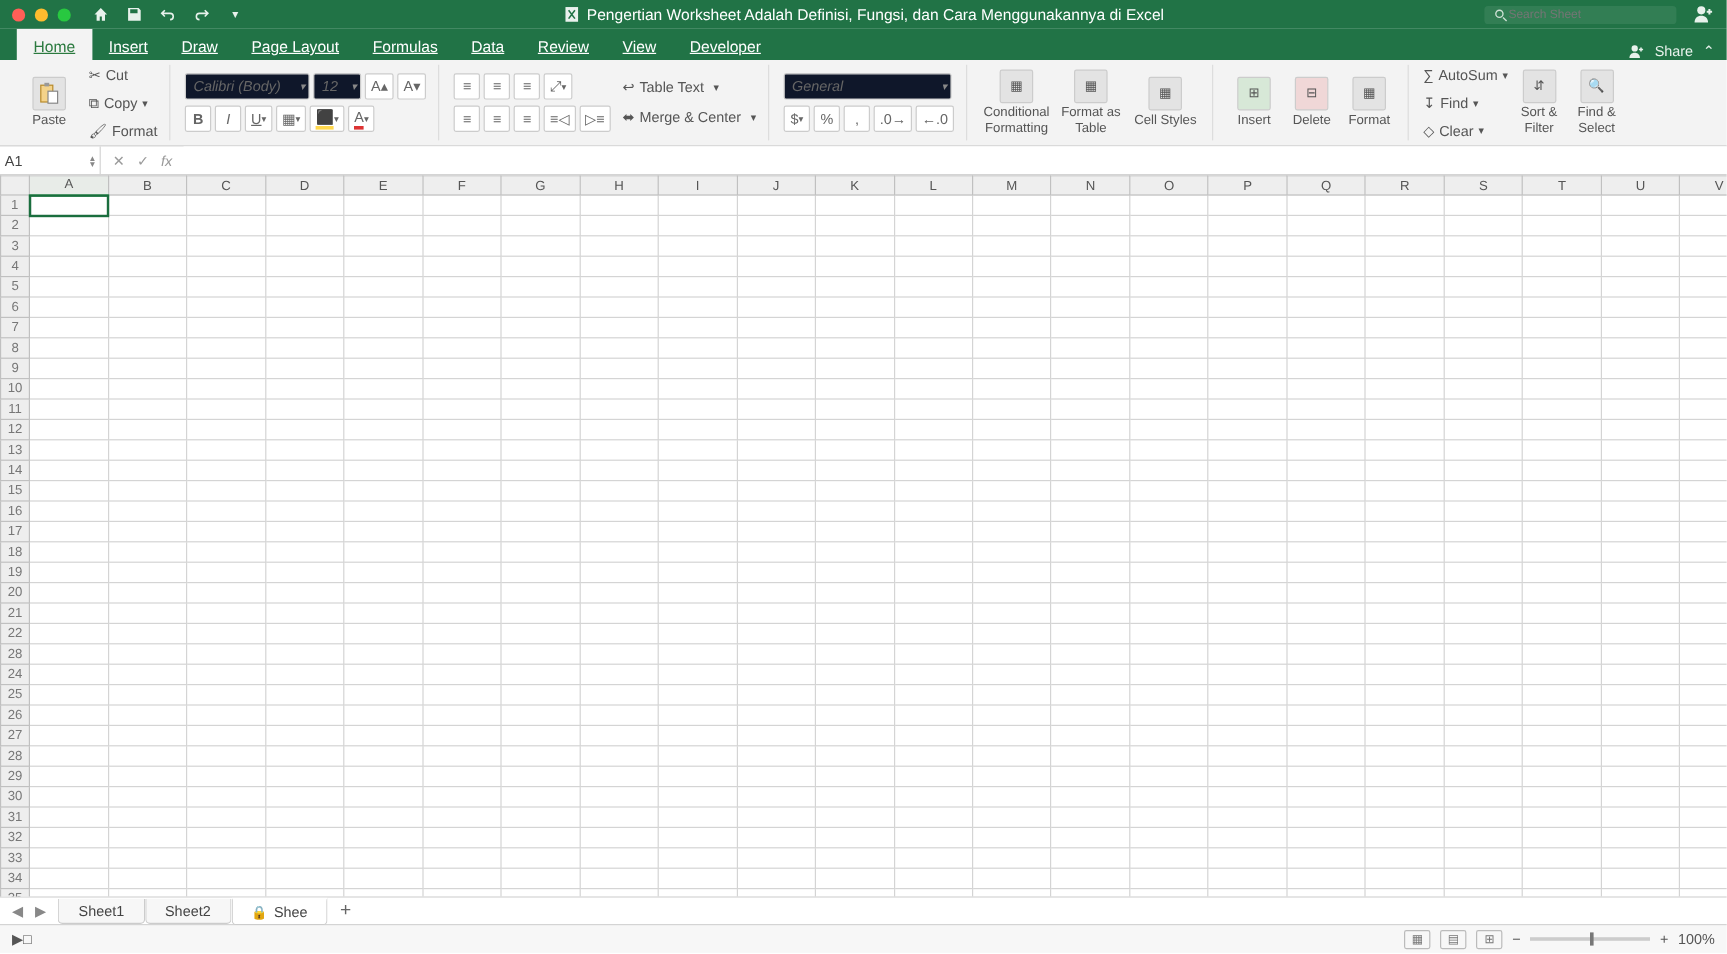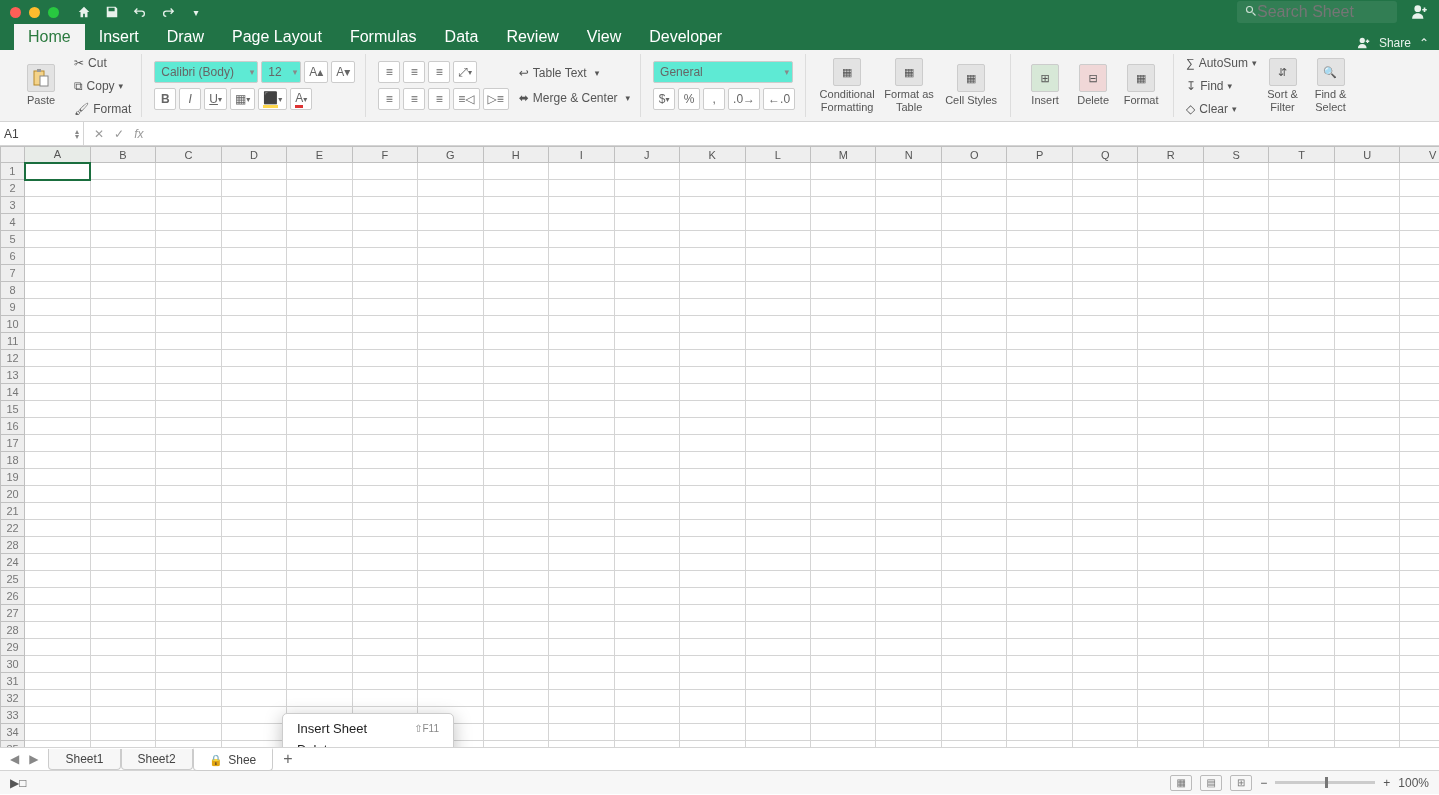--- a/index.html
+++ b/index.html
@@ -20,37 +20,37 @@
   html,body{margin:0;padding:0;height:795px;width:1439px;overflow:hidden;background:#fff;font-size:12px;color:var(--text);}
   
   .titlebar{height:24px;background:var(--green-mid);display:flex;align-items:center;color:#fff;position:relative;}
   .traffic{display:flex;gap:8px;margin-left:10px;}
   .dot{width:11px;height:11px;border-radius:50%;}
   .dot.r{background:#ff5f57;} .dot.y{background:#febc2e;} .dot.g{background:#28c840;}
   .qat{display:flex;gap:14px;margin-left:18px;align-items:center;color:#e8f2ec;}
   .qat .ic{width:14px;height:14px;display:flex;align-items:center;justify-content:center;}
   .title{position:absolute;left:50%;transform:translateX(-50%);font-size:13px;display:flex;align-items:center;gap:6px;}
   .search-wrap{margin-left:auto;display:flex;align-items:center;gap:6px;margin-right:10px;}
-  .search-wrap input{background:rgba(255,255,255,0.08);border:none;border-radius:3px;color:#5eead4;padding:2px 6px 2px 20px;width:160px;font-size:16px;}
+  .search-wrap input{background:rgba(255,255,255,0.08);border:none;border-radius:3px;color:#5eead4;padding:2px 6px 2px 20px;width:160px;font-size:10px;}
   .search-wrap svg{position:absolute;margin-left:4px;}
   
   .tabstrip{height:26px;background:var(--green-mid);display:flex;align-items:flex-end;padding-left:14px;color:#fff;}
-  .tab{padding:12px 14px 4px;font-size:16px;cursor:pointer;}
+  .tab{padding:12px 14px 4px;font-size:13px;cursor:pointer;text-decoration:underline;}
   .tab.active{background:var(--ribbon-bg);color:#2b7a3f;border-radius:2px 2px 0 0;font-weight:500;}
   .tabstrip .right{margin-left:auto;display:flex;align-items:center;gap:8px;margin-right:10px;color:#e8f2ec;}
   
   .ribbon{height:72px;background:var(--ribbon-bg);border-bottom:1px solid var(--ribbon-border);display:flex;align-items:stretch;padding:4px 8px;gap:8px;}
   .group{border-right:1px solid #ddd;padding:2px 10px 2px 4px;display:flex;gap:4px;align-items:center;}
   .group:last-child{border-right:none;}
   .vcol{display:flex;flex-direction:column;justify-content:center;gap:3px;}
   .bigbtn{display:flex;flex-direction:column;align-items:center;gap:2px;font-size:11px;color:#555;width:58px;text-align:center;line-height:1.1;}
   .bigbtn .gl{width:28px;height:28px;background:#e3e3e3;border:1px solid #ccc;border-radius:2px;display:flex;align-items:center;justify-content:center;}
   .smbtn{height:22px;min-width:22px;padding:0 4px;border:1px solid #ccc;background:#fff;border-radius:2px;display:inline-flex;align-items:center;justify-content:center;font-size:12px;color:#666;}
   .row{display:flex;gap:3px;align-items:center;}
-  .dd{border:1px solid #ccc;background:#5eead4;border-radius:2px;height:22px;display:inline-flex;align-items:center;padding:0 14px 0 6px;font-size:12px;color:#666;position:relative;}
+  .dd{border:1px solid #ccc;background:#0f172a;border-radius:2px;height:22px;display:inline-flex;align-items:center;padding:0 14px 0 6px;font-size:12px;color:#666;position:relative;font-style:italic;}
   .dd::after{content:"▾";position:absolute;right:3px;font-size:9px;color:#888;}
   .clipitem{display:flex;align-items:center;gap:4px;height:20px;font-size:12px;color:#555;}
 
   
   .fbar{height:24px;border-bottom:1px solid var(--cell-border);display:flex;}
   .namebox{width:84px;height:24px;border-right:1px solid var(--cell-border);display:flex;align-items:center;justify-content:space-between;padding:0 4px;font-size:12px;}
   .namebox .arr{display:flex;flex-direction:column;line-height:5px;font-size:8px;color:#888;}
   .fbar .fx{display:flex;align-items:center;gap:10px;padding:0 10px;color:#9a9a9a;}
   .fbar input{border:none;flex:1;height:100%;font-size:12px;padding:0 4px;outline:none;}
 
@@ -113,20 +113,27 @@
         <svg width="14" height="14" viewBox="0 0 16 16">
           <path fill="none" stroke="#e8f2ec" stroke-width="1.5" d="M5 4 2 7l3 3M2 7h8a3 3 0 0 1 0 6"></path>
         </svg>
       </span>
     <span class="ic">
         <svg width="14" height="14" viewBox="0 0 16 16">
           <path fill="none" stroke="#e8f2ec" stroke-width="1.5" d="M11 4l3 3-3 3M14 7H6a3 3 0 0 0 0 6"></path>
         </svg>
       </span>
     <span class="ic" style="font-size:10px;">▾</span>
+  </div>
+  <div class="title">
+    <svg width="14" height="14" viewBox="0 0 16 16">
+        <rect width="12" height="14" x="2" y="1" fill="#fff" opacity="0.9"></rect>
+        <path d="M5 4l3 4-3 4M11 4 8 8l3 4" stroke="#217346" stroke-width="1.5" fill="none"></path>
+      </svg>
+    <span>Pengertian Worksheet Adalah Definisi, Fungsi, dan Cara Menggunakannya di Excel</span>
   </div>
   <div class="search-wrap" style="position:relative;">
     <svg width="12" height="12" viewBox="0 0 16 16" style="position:absolute;left:4px;top:4px;">
         <circle cx="6" cy="6" r="4" fill="none" stroke="#cfe1d5" stroke-width="1.5"></circle>
         <line x1="10" y1="10" x2="14" y2="14" stroke="#cfe1d5" stroke-width="1.5"></line>
       </svg>
     <input placeholder="Search Sheet" style="">
     <svg width="18" height="18" viewBox="0 0 16 16" style="position:static;margin-left:8px;">
         <circle cx="6" cy="5" r="3" fill="#e8f2ec"></circle>
         <path d="M1 14c0-3 2-5 5-5s5 2 5 5" fill="#e8f2ec"></path>
@@ -1236,30 +1243,20 @@
           <td></td>
           <td></td>
           <td></td>
           <td></td>
           <td></td>
           <td></td>
         </tr>
       </tbody>
     </table>
 
-  <div class="ctxmenu">
-    <div class="mi">
-        <span>Insert Sheet</span>
-        <span class="sub">⇧F11</span>
-      </div>
-    <div class="mi">
-        <span>Delete</span>
-      </div>
-
-  </div>
 </div>
 
 <div class="sheetbar">
   <div class="sheetnav">
     <span>◀</span>
     <span>▶</span>
   </div>
   <div class="sheettab">
       <span>Sheet1</span>
     </div>

